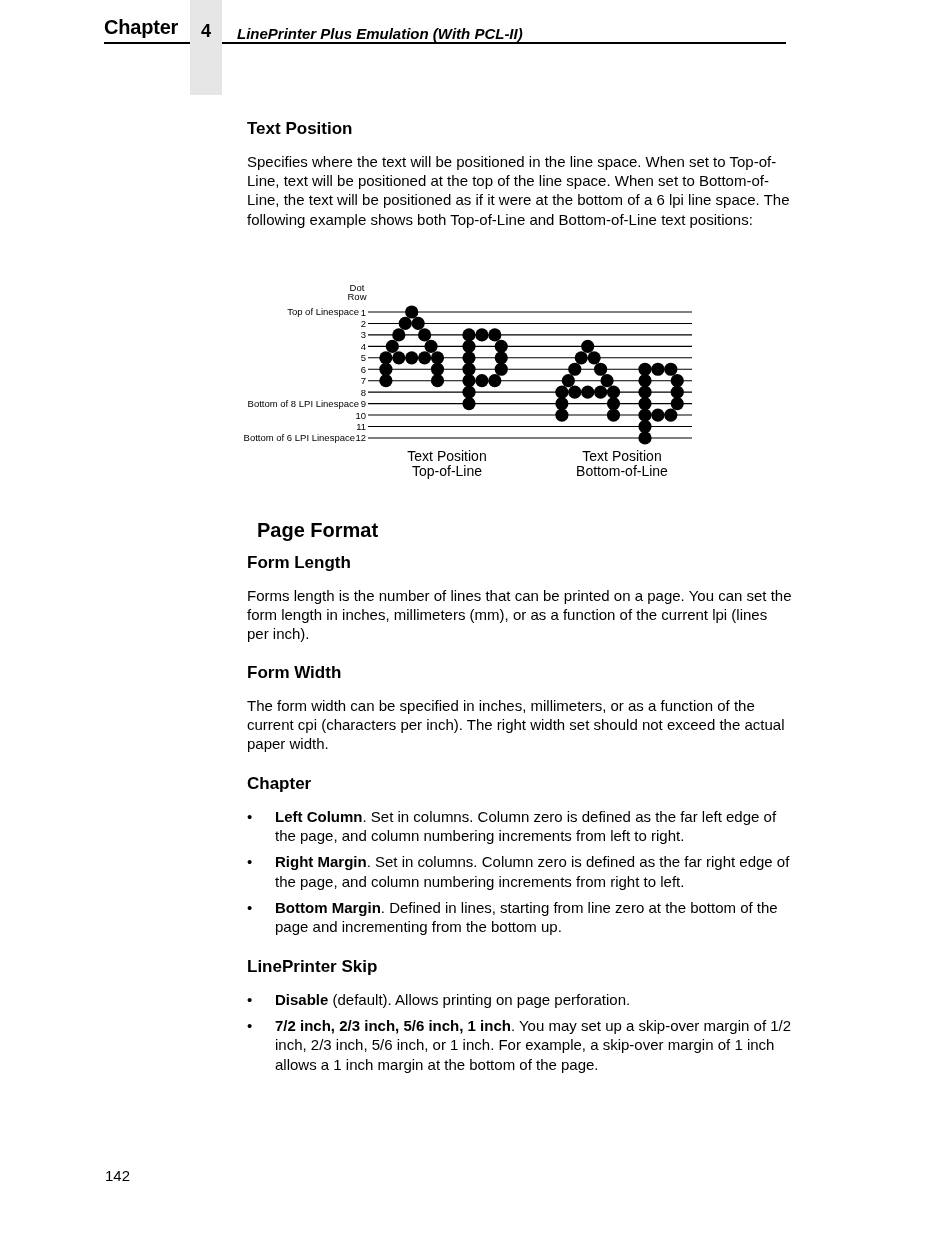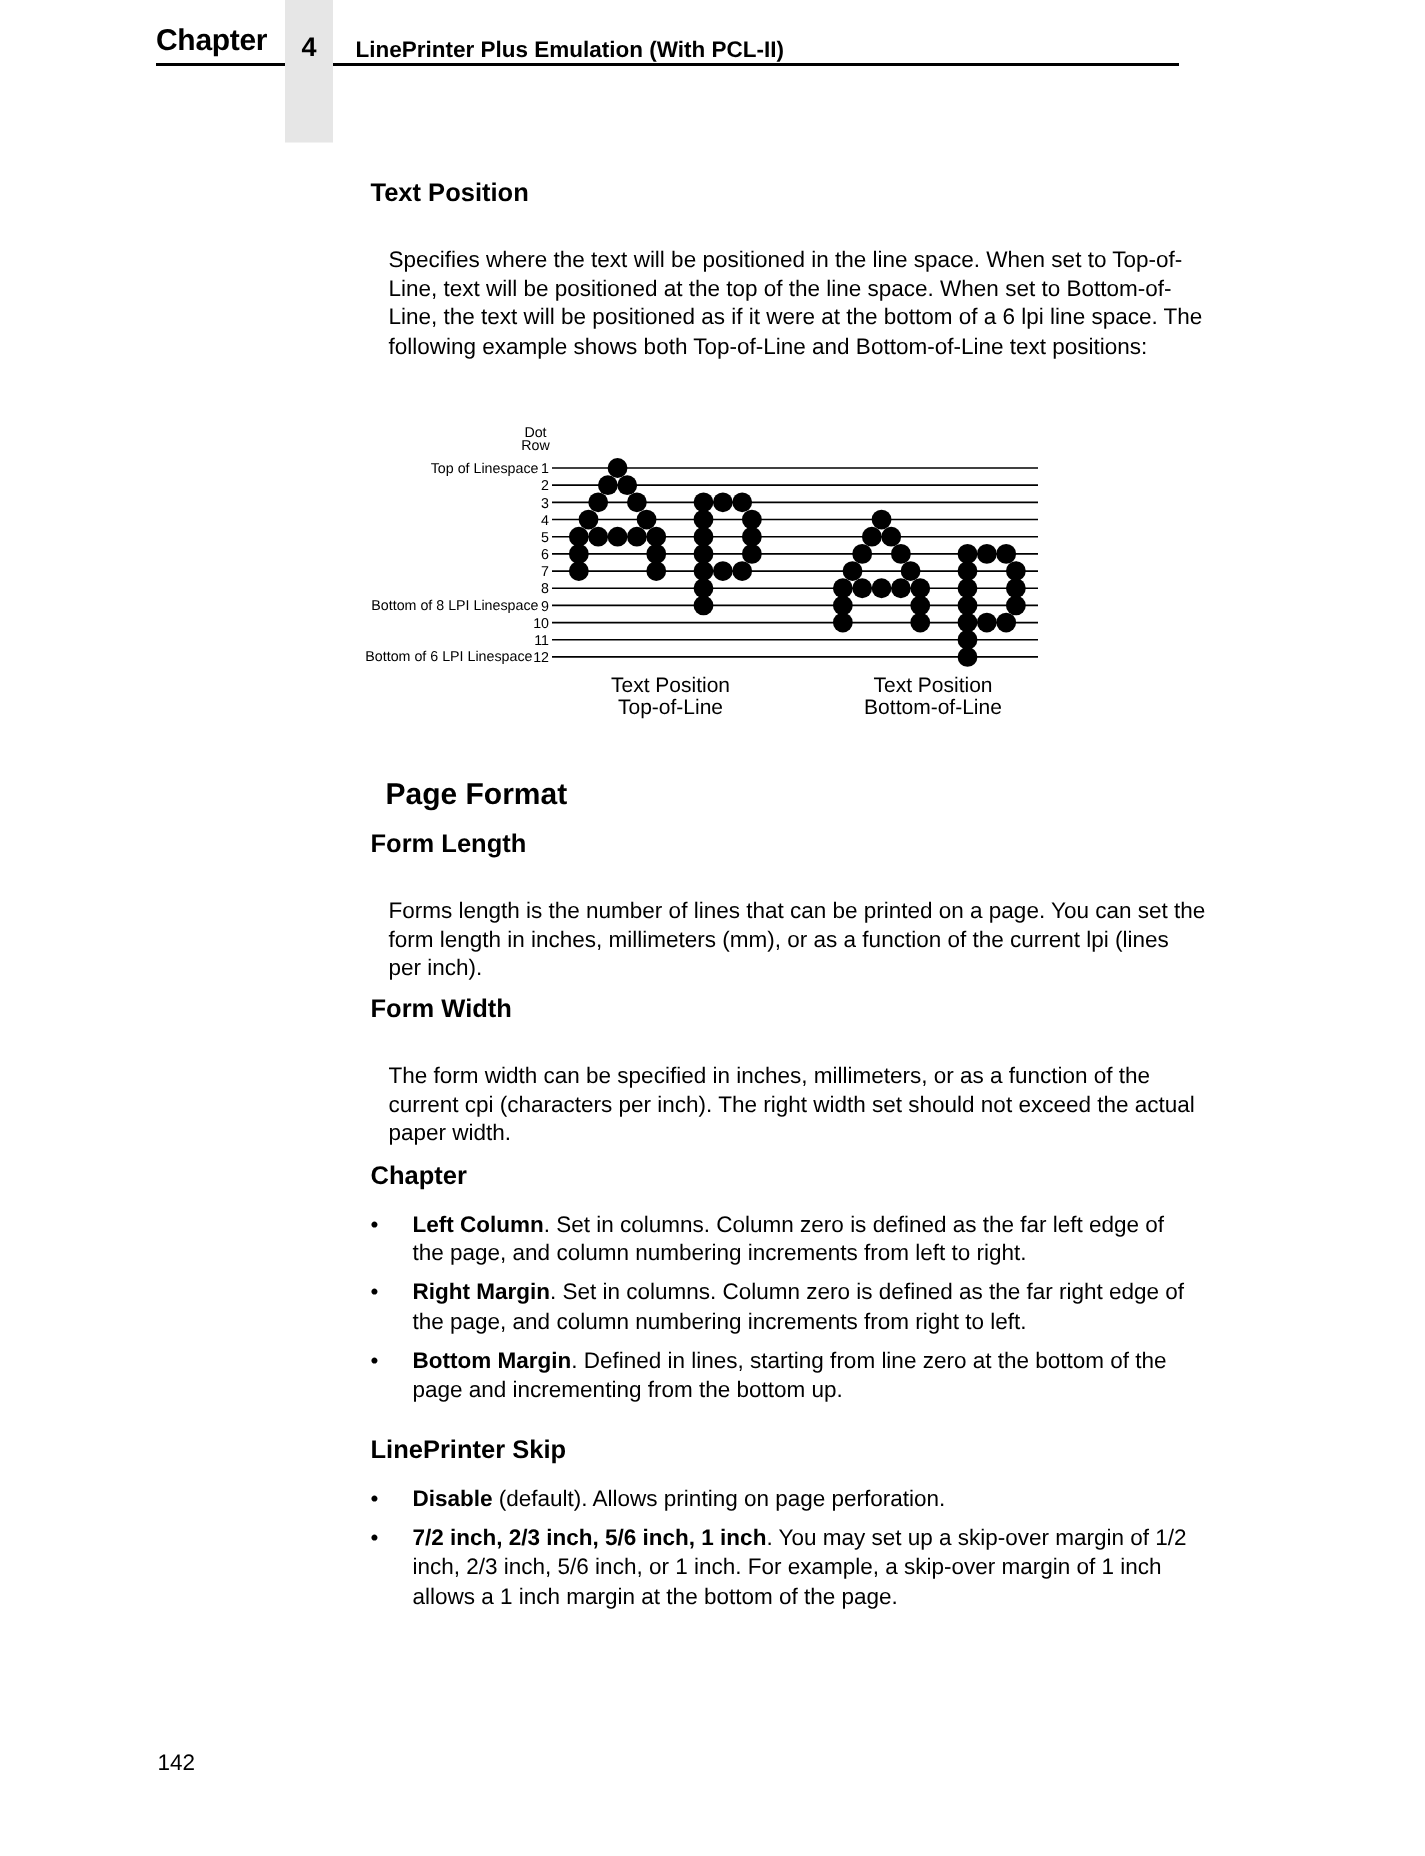--- a/index.html
+++ b/index.html
@@ -3,24 +3,24 @@
 <meta charset="utf-8">
 <style>
   html, body { margin: 0; padding: 0; background: #ffffff; }
   body { width: 950px; height: 1237px; position: relative; overflow: hidden;
          font-family: "Liberation Sans", sans-serif; color: #000; }
   .chapter-tab { position: absolute; left: 190px; top: 0; width: 32px; height: 95px; background: #e6e6e6; }
   .hdr-rule-left { position: absolute; left: 104px; top: 42px; width: 86px; height: 2px; background: #000; }
   .hdr-rule-right { position: absolute; left: 222px; top: 42px; width: 564px; height: 2px; background: #000; }
   .hdr-chapter { position: absolute; left: 104px; top: 16px; font-size: 20px; font-weight: bold; letter-spacing: -0.2px; }
   .hdr-num { position: absolute; left: 190px; width: 32px; text-align: center; top: 21px; font-size: 18px; font-weight: bold; }
-  .hdr-title { position: absolute; left: 237px; top: 25px; font-size: 15px; font-weight: bold; }
+  .hdr-title { position: absolute; left: 237px; top: 25px; font-size: 15px; font-weight: bold; font-style: italic; }
   h3 { position: absolute; left: 247px; margin: 0; font-size: 17px; font-weight: bold; }
   h2 { position: absolute; left: 247px; margin: 10px; font-size: 20px; font-weight: bold; }
-  p.body { position: absolute; left: 247px; margin: 12px; width: 545px; font-size: 15px; line-height: 19.2px; }
+  p.body { position: absolute; left: 247px; margin: 0; width: 545px; font-size: 15px; line-height: 19.2px; }
   ul.bullets { position: absolute; left: 247px; margin: 0; padding: 0; list-style: none; width: 545px; }
   ul.bullets li { position: relative; padding-left: 28px; font-size: 15px; line-height: 19.2px; margin-bottom: 7px; }
   ul.bullets li .bullet { position: absolute; left: 0; top: 0; }
   .page-num { position: absolute; left: 105px; top: 1167px; font-size: 15px; }
 
   svg#dotfig { position: absolute; left: 0; top: 0; }
   .fig-text { font-family: "Liberation Sans", sans-serif; fill: #000; }
 </style>
 </head>
 <body>

